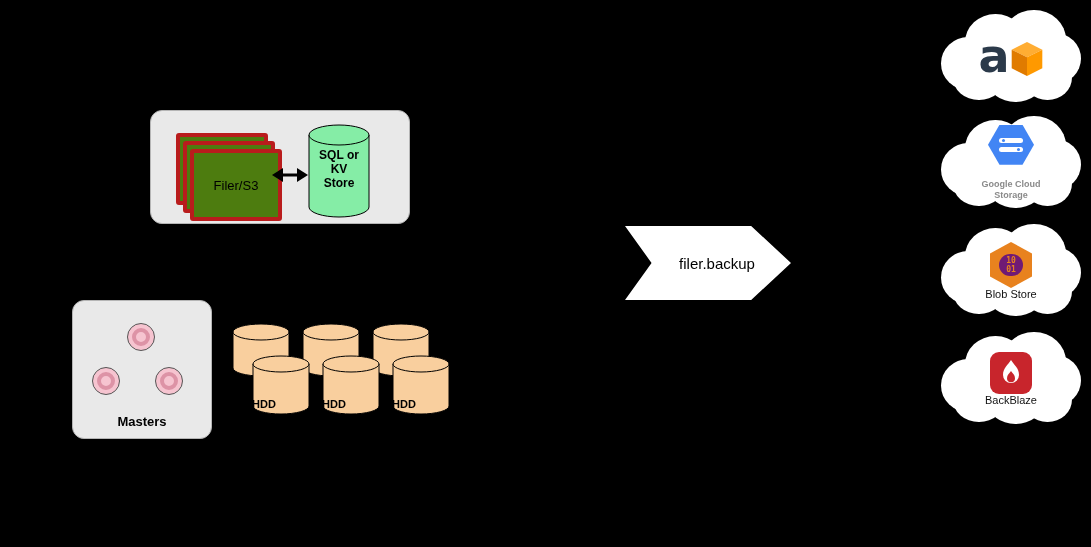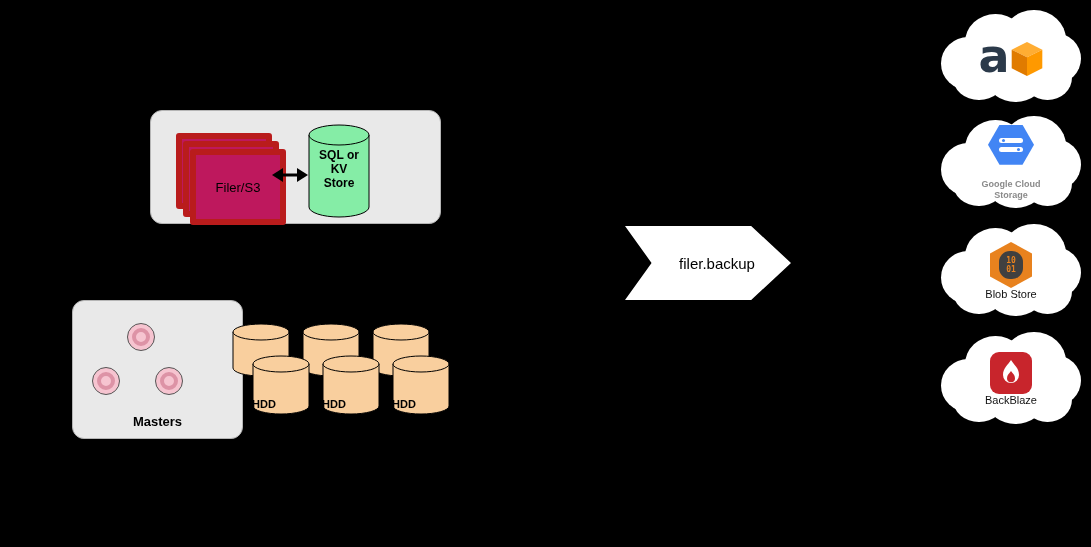--- a/index.html
+++ b/index.html
@@ -1,26 +1,26 @@
 <!DOCTYPE html>
 <html><head>
 <meta charset="utf-8">
 <style>
   html,body { margin:0; padding:0; background:#000; }
   .stage {
     position:relative; width:1091px; height:547px; background:#000000;
     overflow:hidden; font-family:"Liberation Sans", sans-serif; color:#000;
   }
   
-  .panel { position:absolute; background:#E9E9E9; border:1px solid #b5b5b5; border-radius:12px;padding-left:31px; }
+  .panel { position:absolute; background:#E9E9E9; border:1px solid #b5b5b5; border-radius:12px; }
 
   
   .filer-rect {
-    position:absolute; width:84px; height:64px; background:#be185d;
-    border:6px solid #b91c1c; border-radius:3px;
+    position:absolute; width:84px; height:64px; background:#4d7c0f;
+    border:4px solid #b91c1c; border-radius:3px;
   }
   .filer-rect.front { display:flex; align-items:center; justify-content:center; font-size:13px; }
 
   
   .cyl { position:absolute; }
   .cyl .lbl {
     position:absolute; left:0; right:0; bottom:9px; 
     font-weight:bold; font-size:11px; color:#000;
   }
   .store-lbl {
@@ -92,21 +92,21 @@
   }
   .cloud-label-dark { color:#111; font-size:11px; }
 
   
   .blob-hex {
     width:42px; height:46px; background:#E8821E;
     clip-path:polygon(50% 0, 100% 25%, 100% 75%, 50% 100%, 0 75%, 0 25%);
     display:flex; align-items:center; justify-content:center;
   }
   .blob-inner {
-    width:24px; height:28px; background:#404040; border-radius:11px;
+    width:24px; height:22px; background:#701a75; border-radius:11px;
     display:flex; flex-direction:column; align-items:center; justify-content:center;
     font-family:"DejaVu Sans Mono", monospace; font-size:8px; font-weight:bold;
     color:#E8821E; line-height:1.15;
   }
 
   
   .bb-square {
     width:42px; height:42px; background:#C8252C; border-radius:9px;
     display:flex; align-items:center; justify-content:center;
   }

